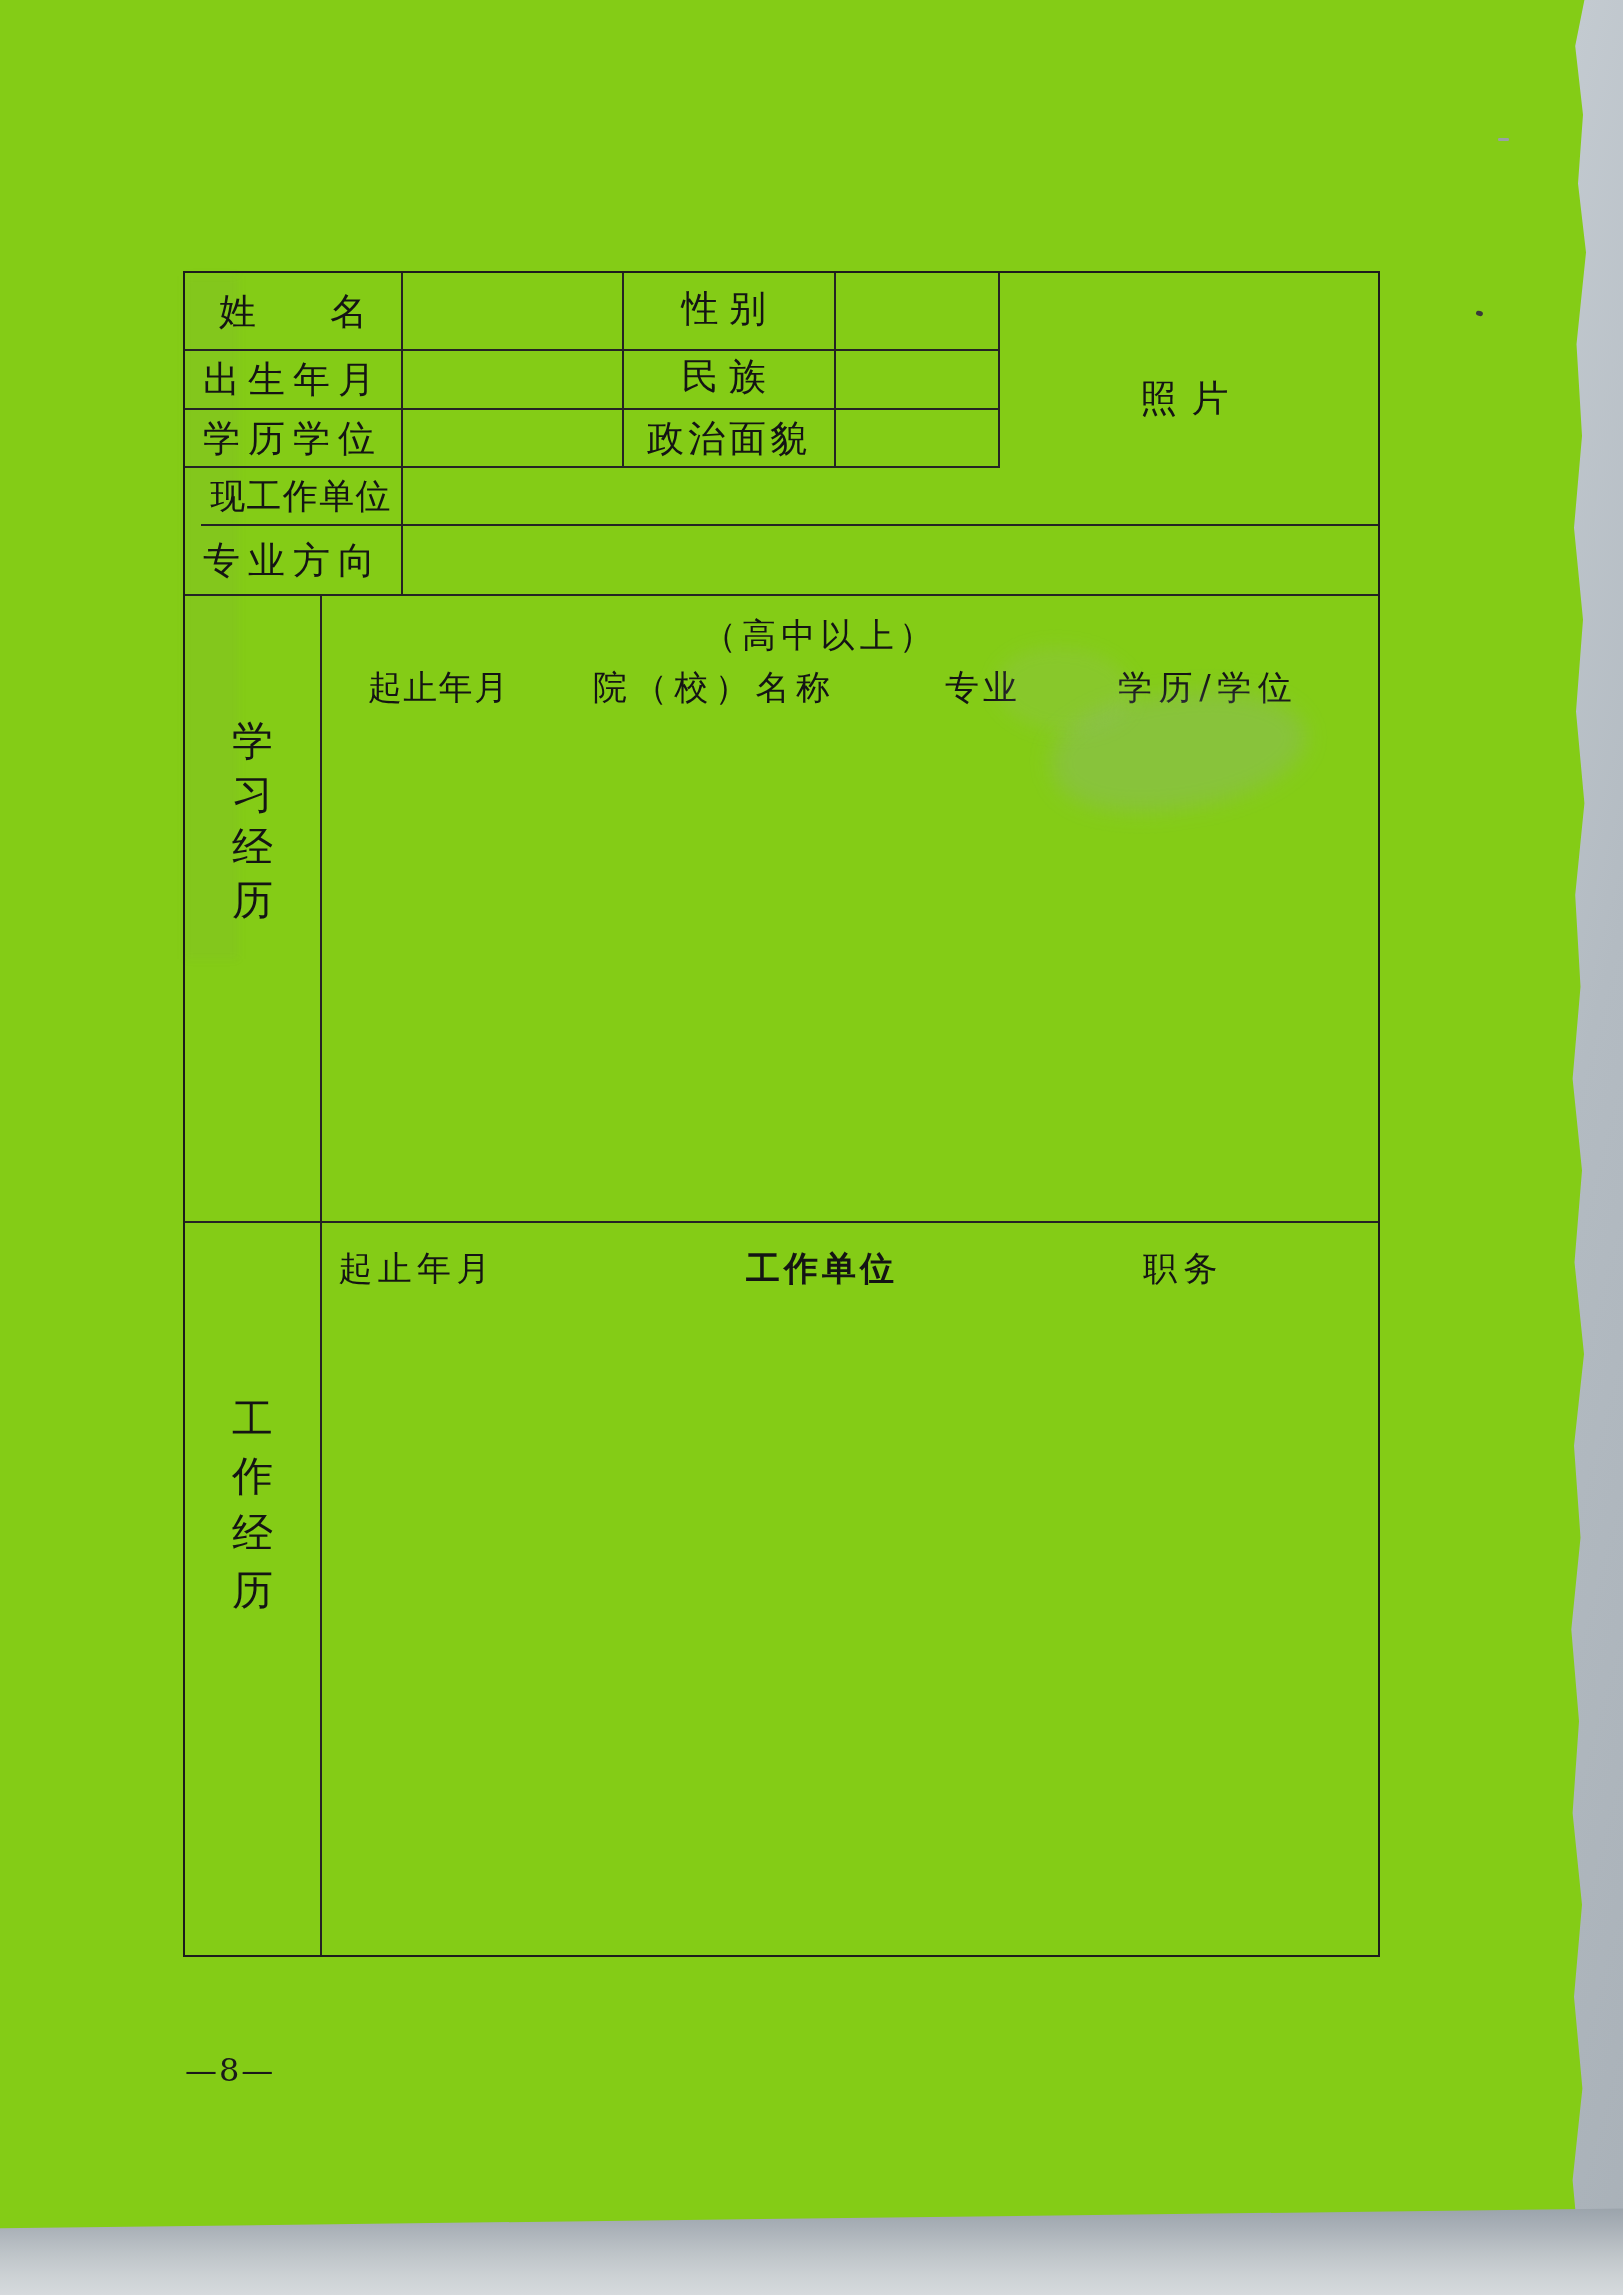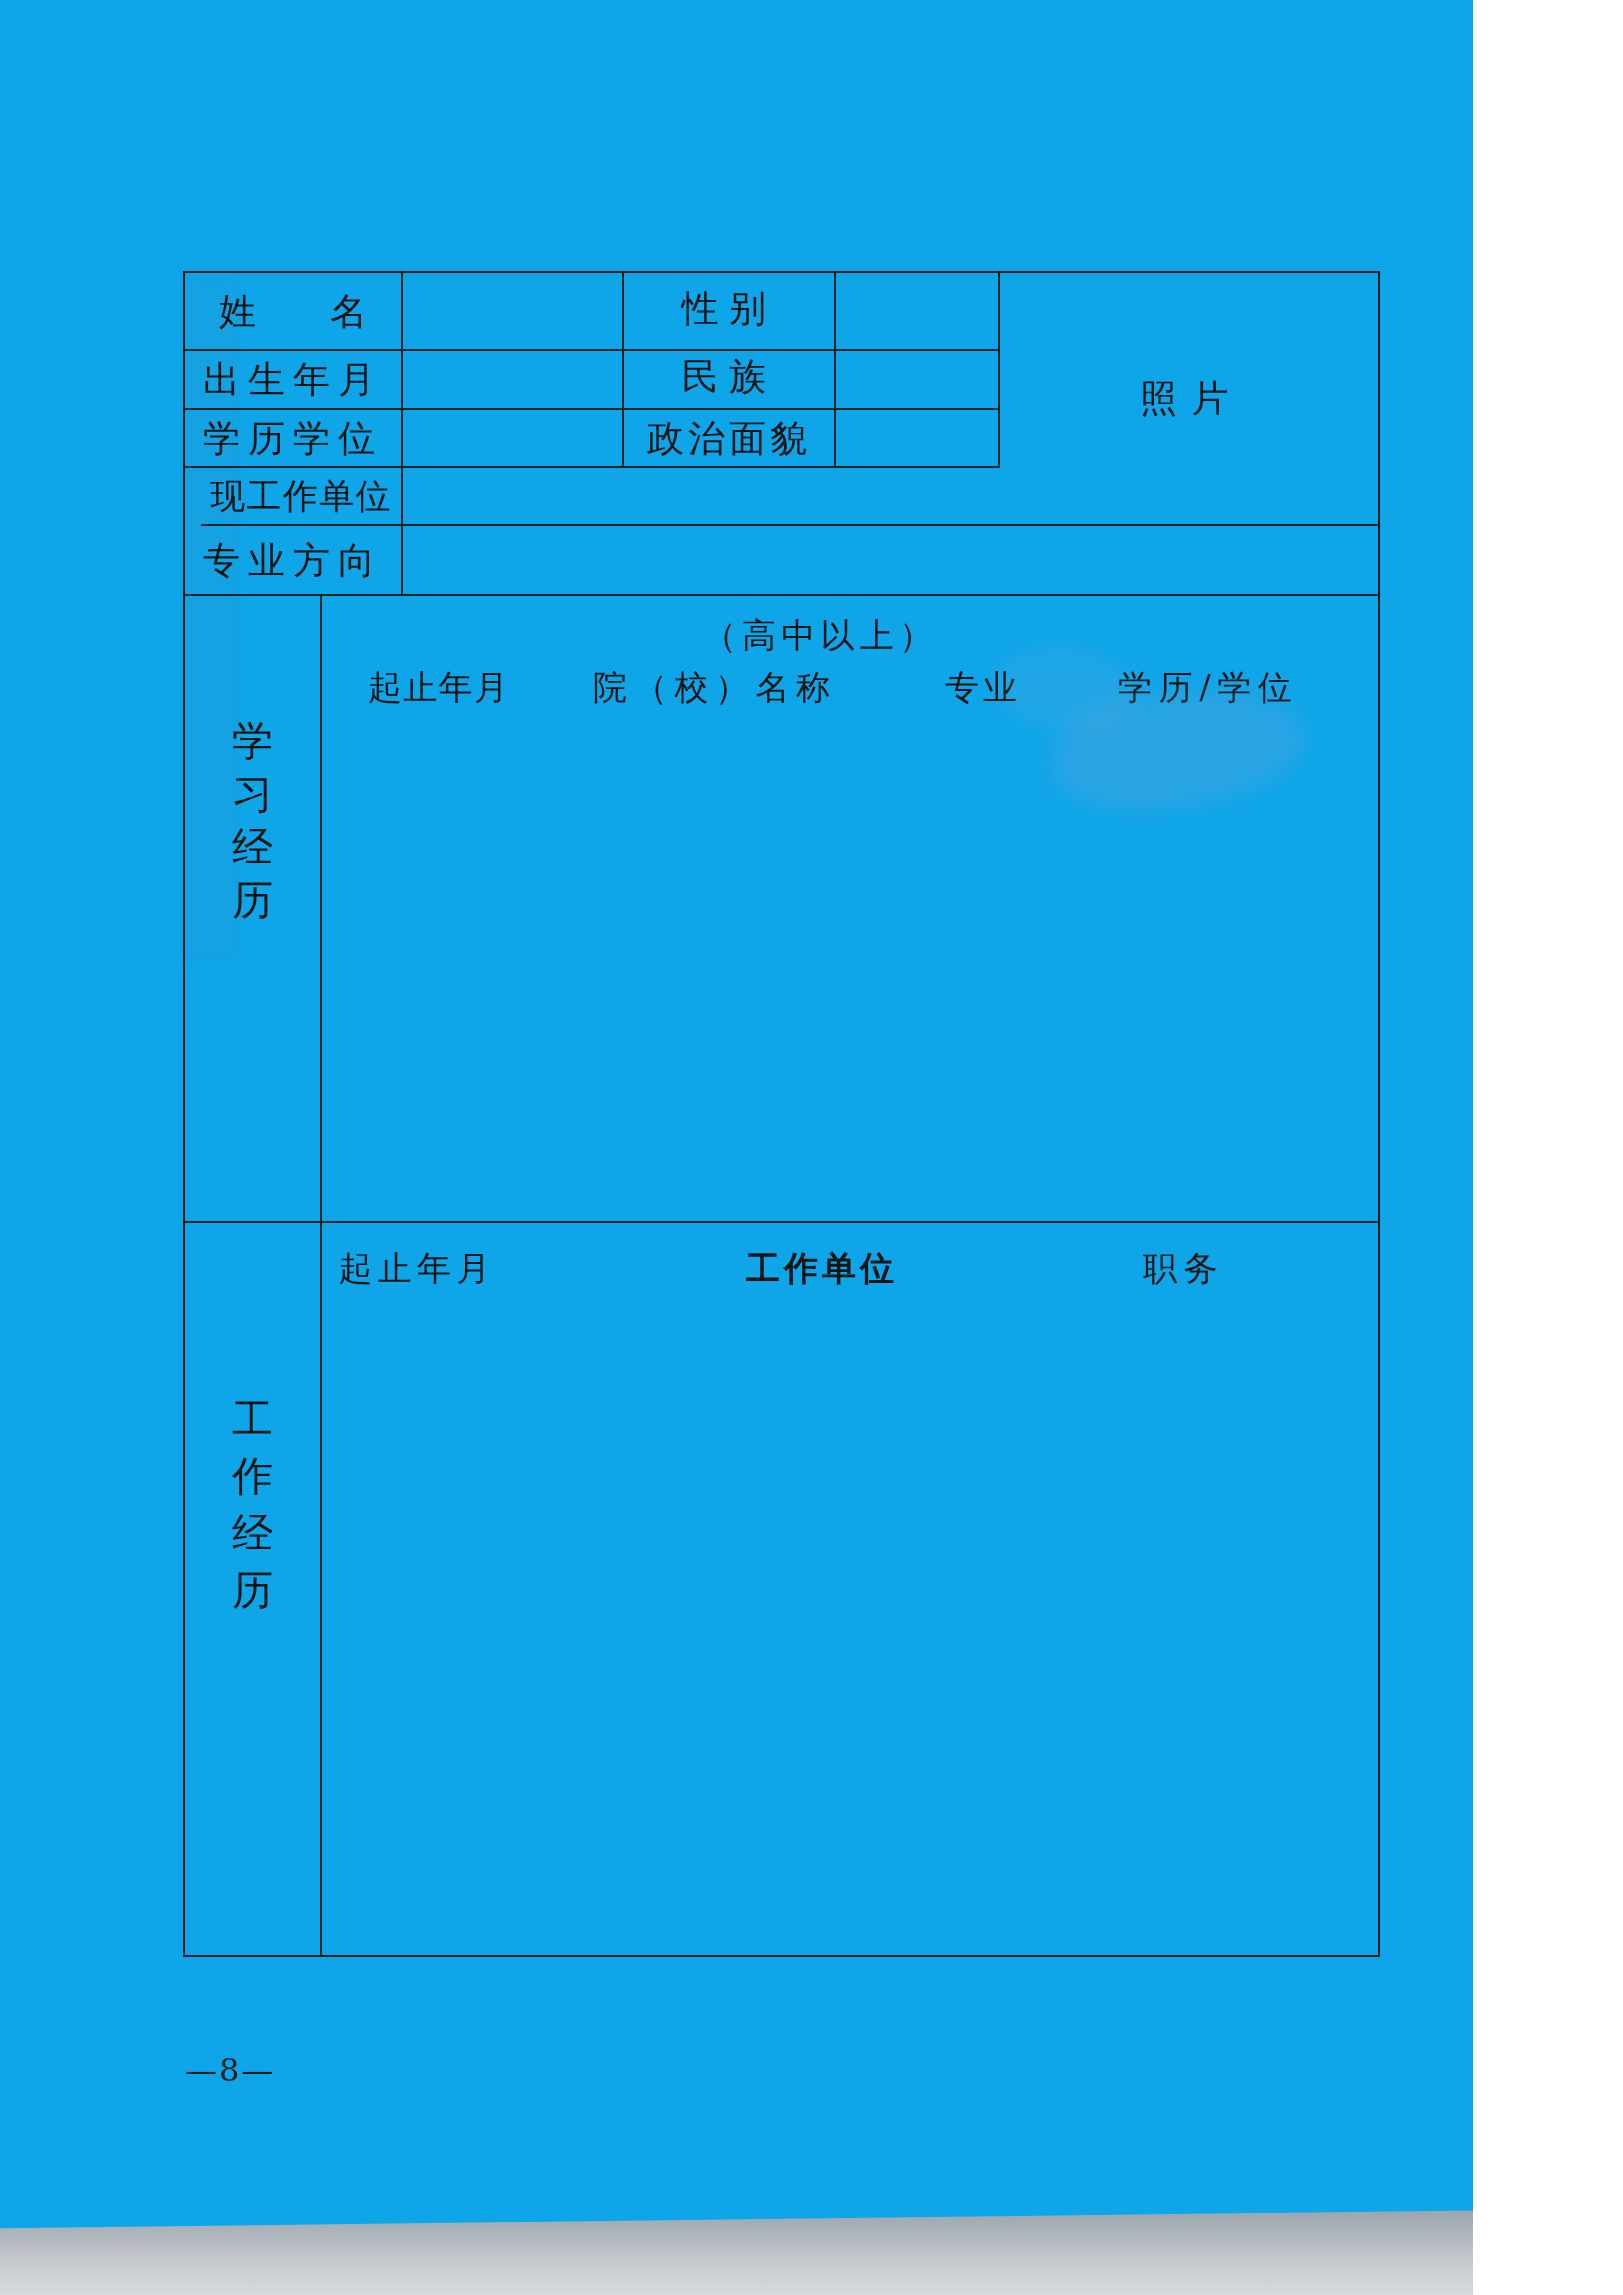--- a/index.html
+++ b/index.html
@@ -1,19 +1,19 @@
 <!DOCTYPE html>
 <html style="font-size:10.5px"><head>
 <meta charset="utf-8">
 <style>
   html,body{margin:0;padding:0;background:#ffffff;}
   .page{
     position:relative;
-    width:1473px;height:2295px;
-    background:#0ea5e9;
+    width:1623px;height:2295px;
+    background:#84cc16;
     overflow:hidden;
     font-family:"DejaVu Serif", serif;
     color:#141414;
   }
 
   
   .form-table{
     position:absolute;left:183px;top:271px;
     width:1197px;height:1686px;
     border:2.6px solid #1c1c1c;

